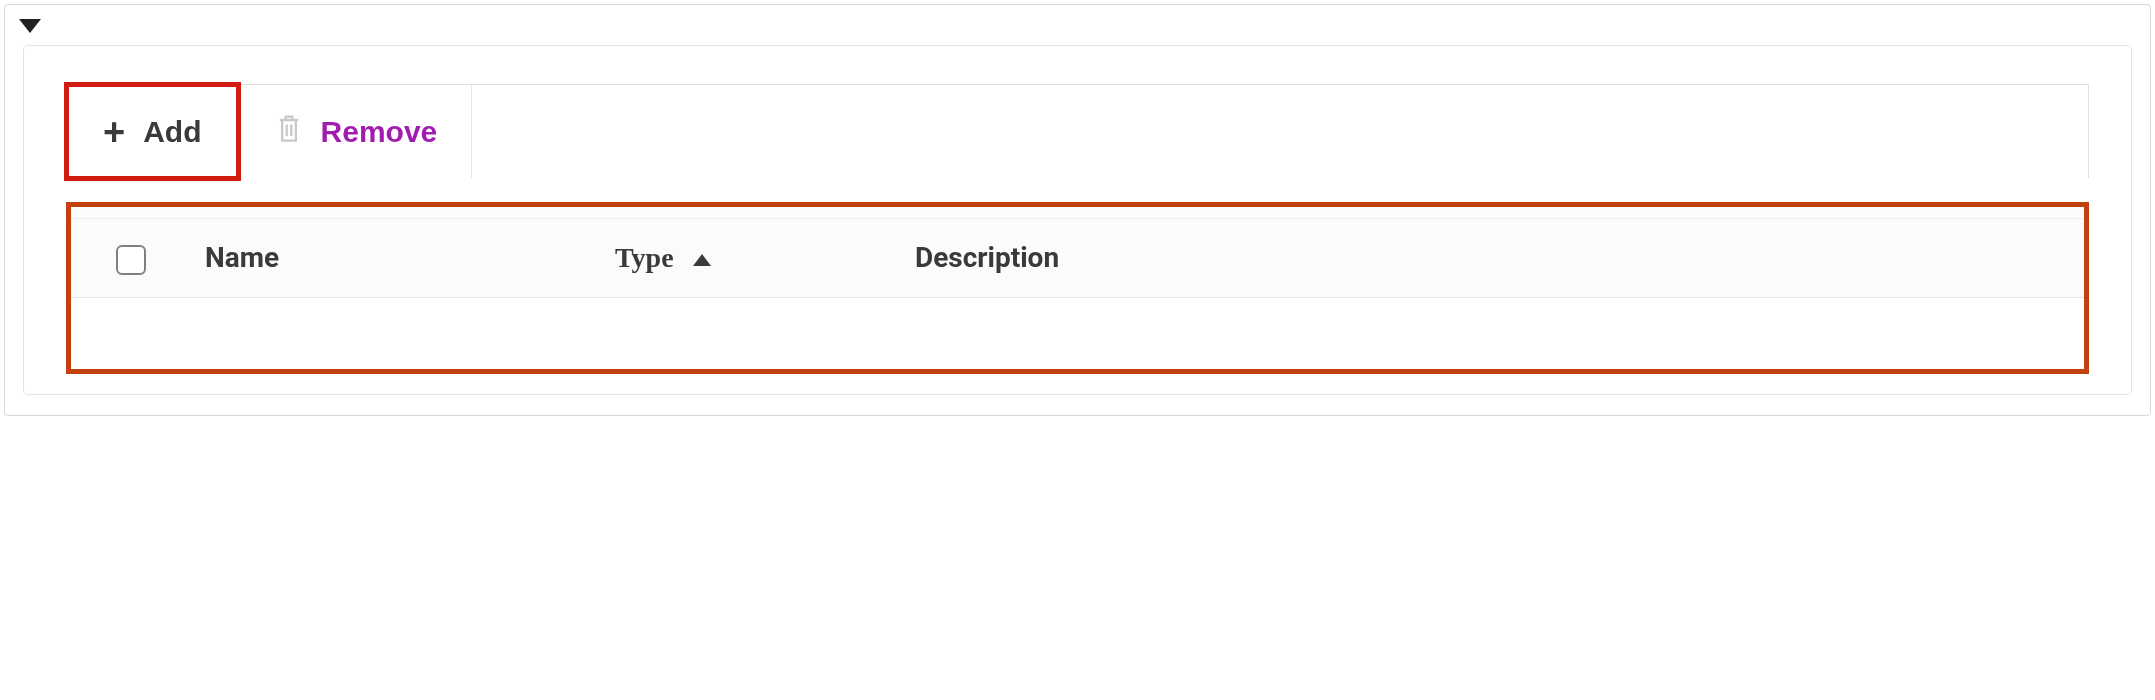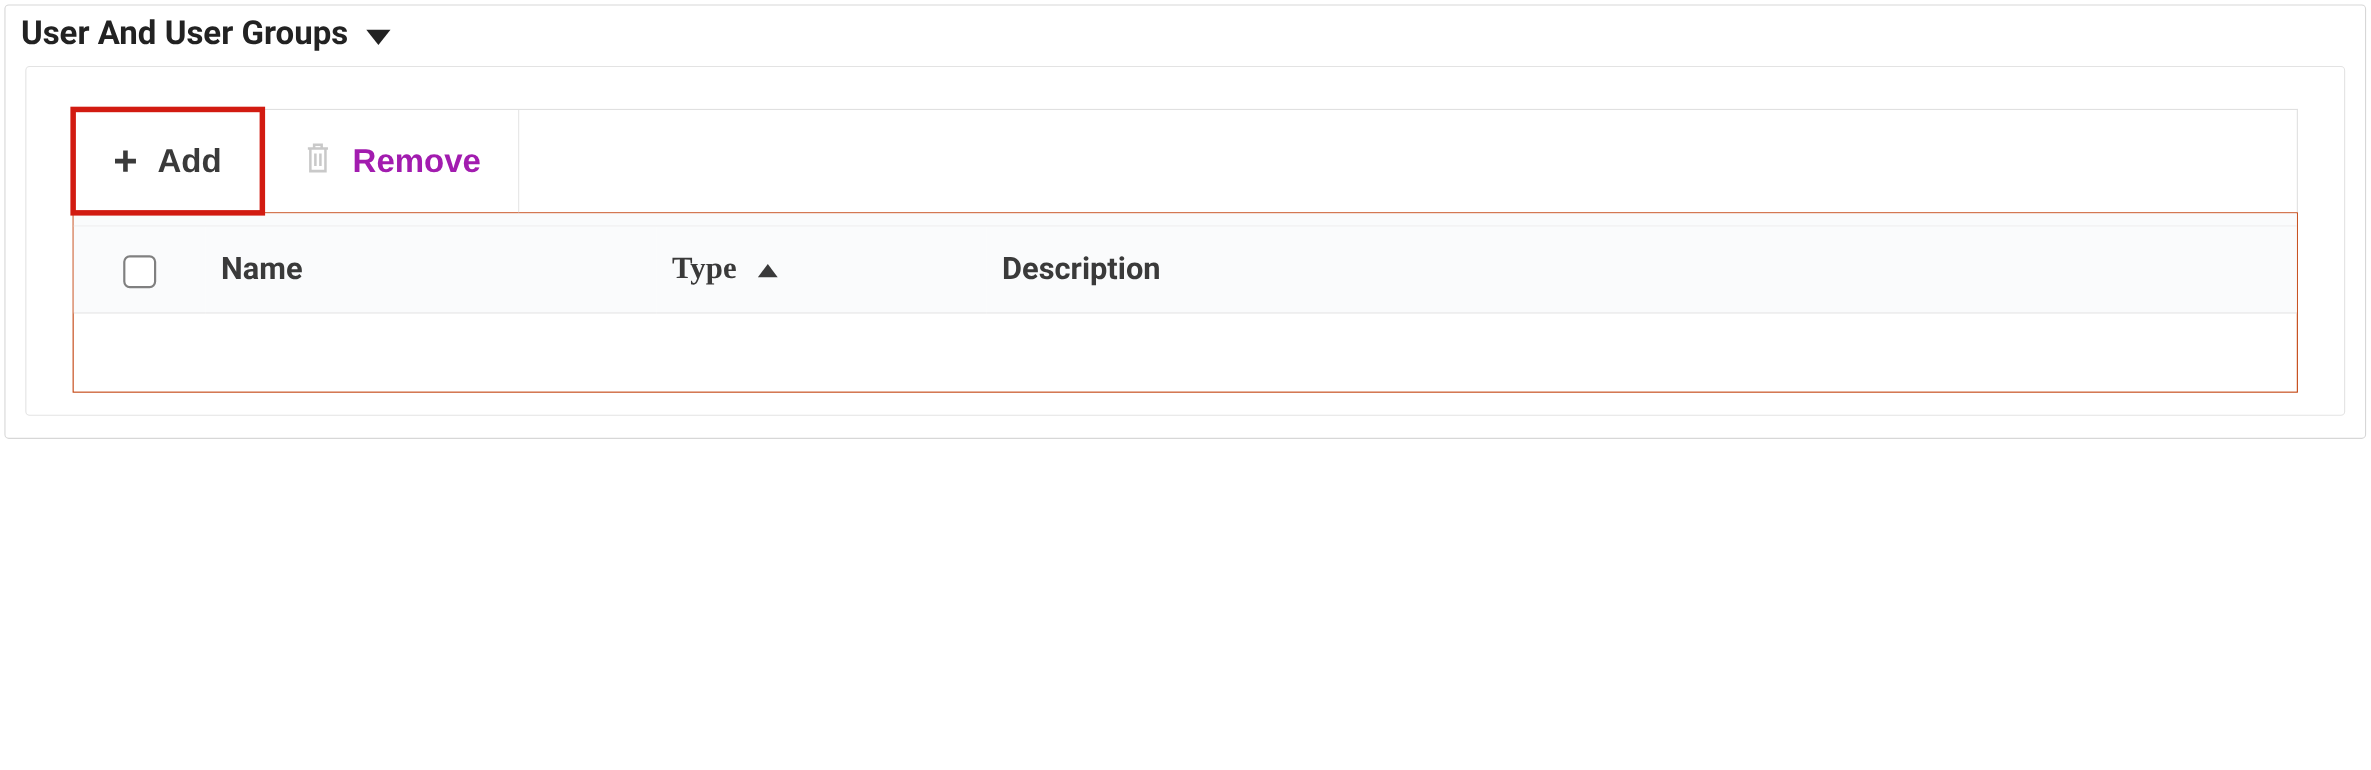--- a/index.html
+++ b/index.html
@@ -81,21 +81,22 @@
       color: #3a3a3a;
     }
     .trash-icon svg {
       width: 28px;
       height: 32px;
       stroke: #c9c9c9;
       fill: none;
       stroke-width: 2;
     }
     .table-wrap {
-      border: 1px solid #c2410c;
+      border: 5px solid #c2410c;
+      margin-top: 24px;
     }
     .table-header-strip {
       height: 12px;
       background: #fafbfc;
       border-bottom: 1px solid #ececec;
     }
     table {
       width: 100%;
       border-collapse: collapse;
     }
@@ -148,21 +149,20 @@
     }
     .table-footer-space {
       height: 72px;
     }
   </style>
 </head>
 <body>
 
 <div class="outer-panel">
   <div class="panel-header">
-    <span class="panel-title">User And User Groups</span>
     <span class="dropdown-arrow"></span>
   </div>
 
   <div class="inner-panel">
     <div class="toolbar">
       <button class="toolbar-btn add">
         <span class="plus-icon">+</span>
         <span>Add</span>
       </button>
       <button class="toolbar-btn remove" disabled="">

